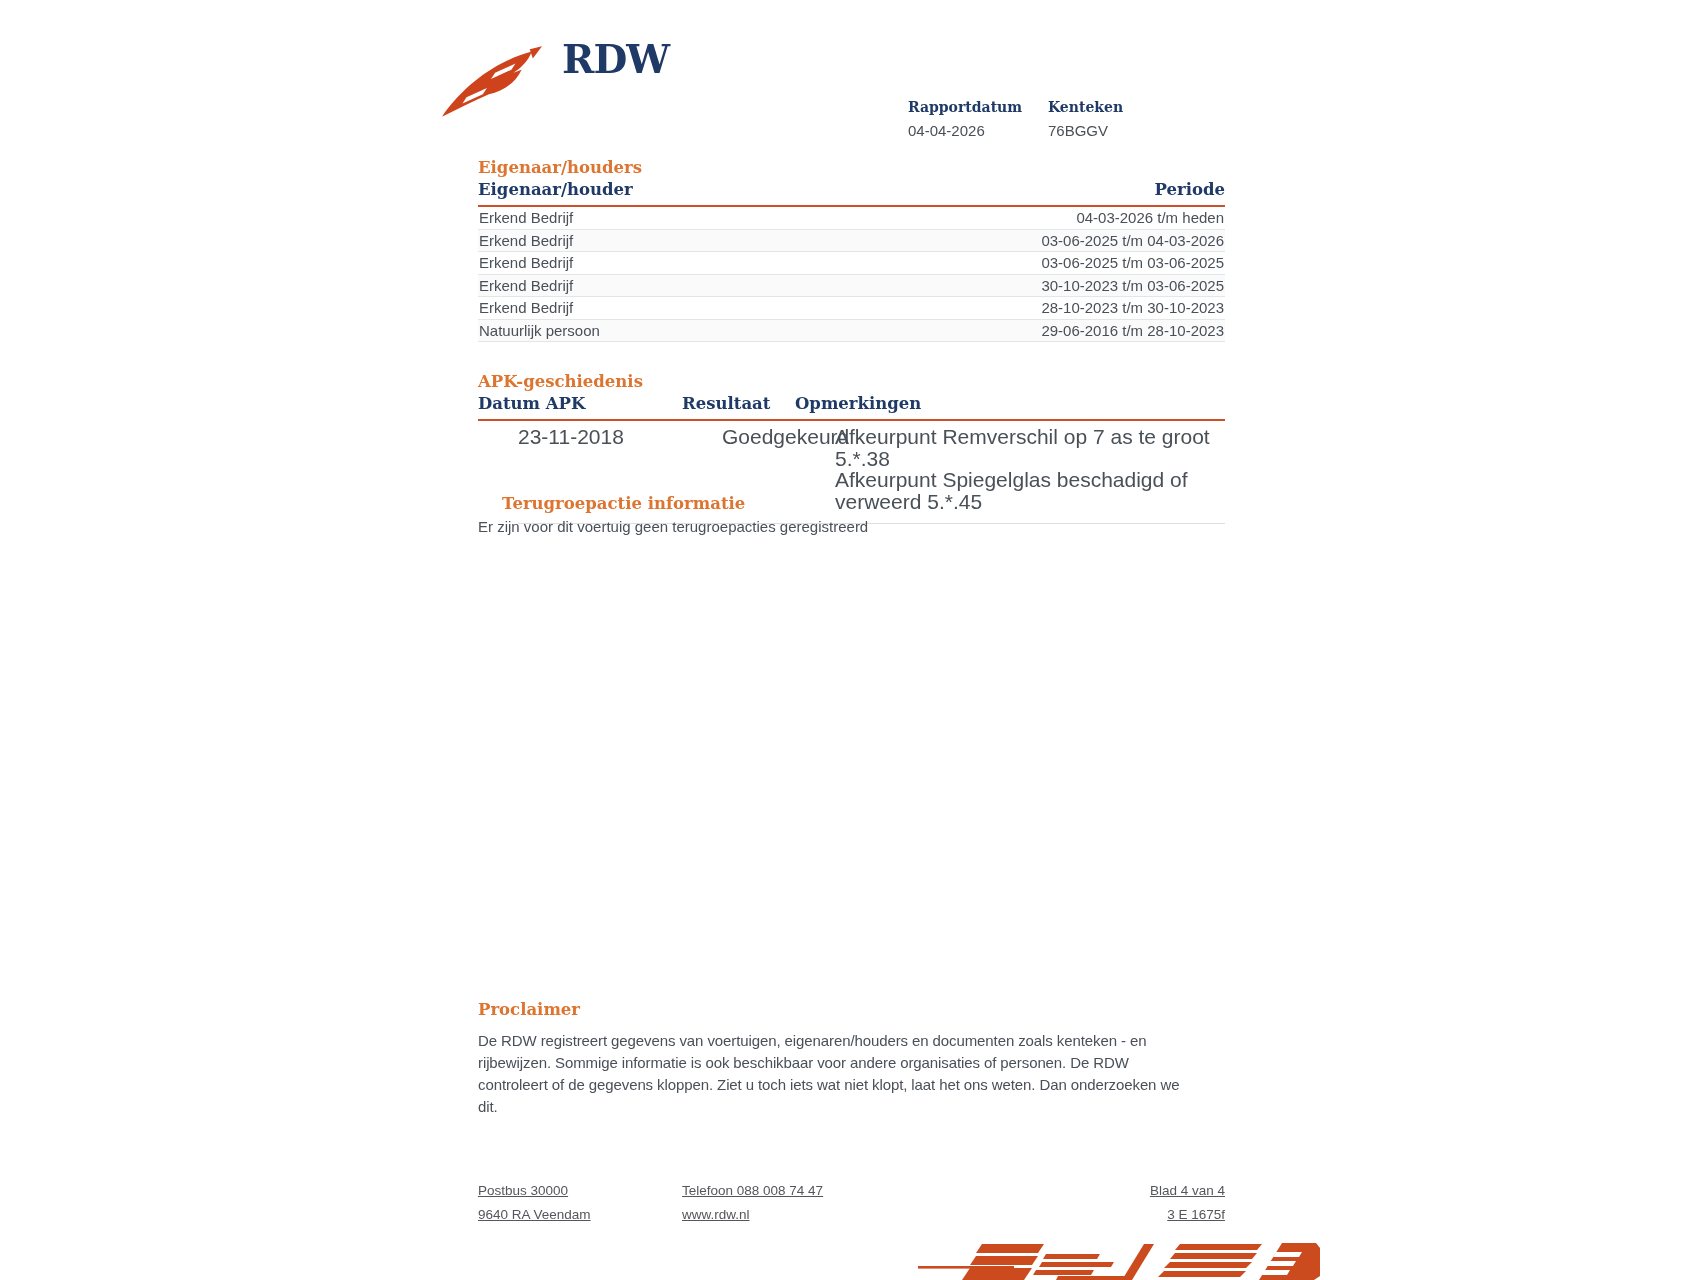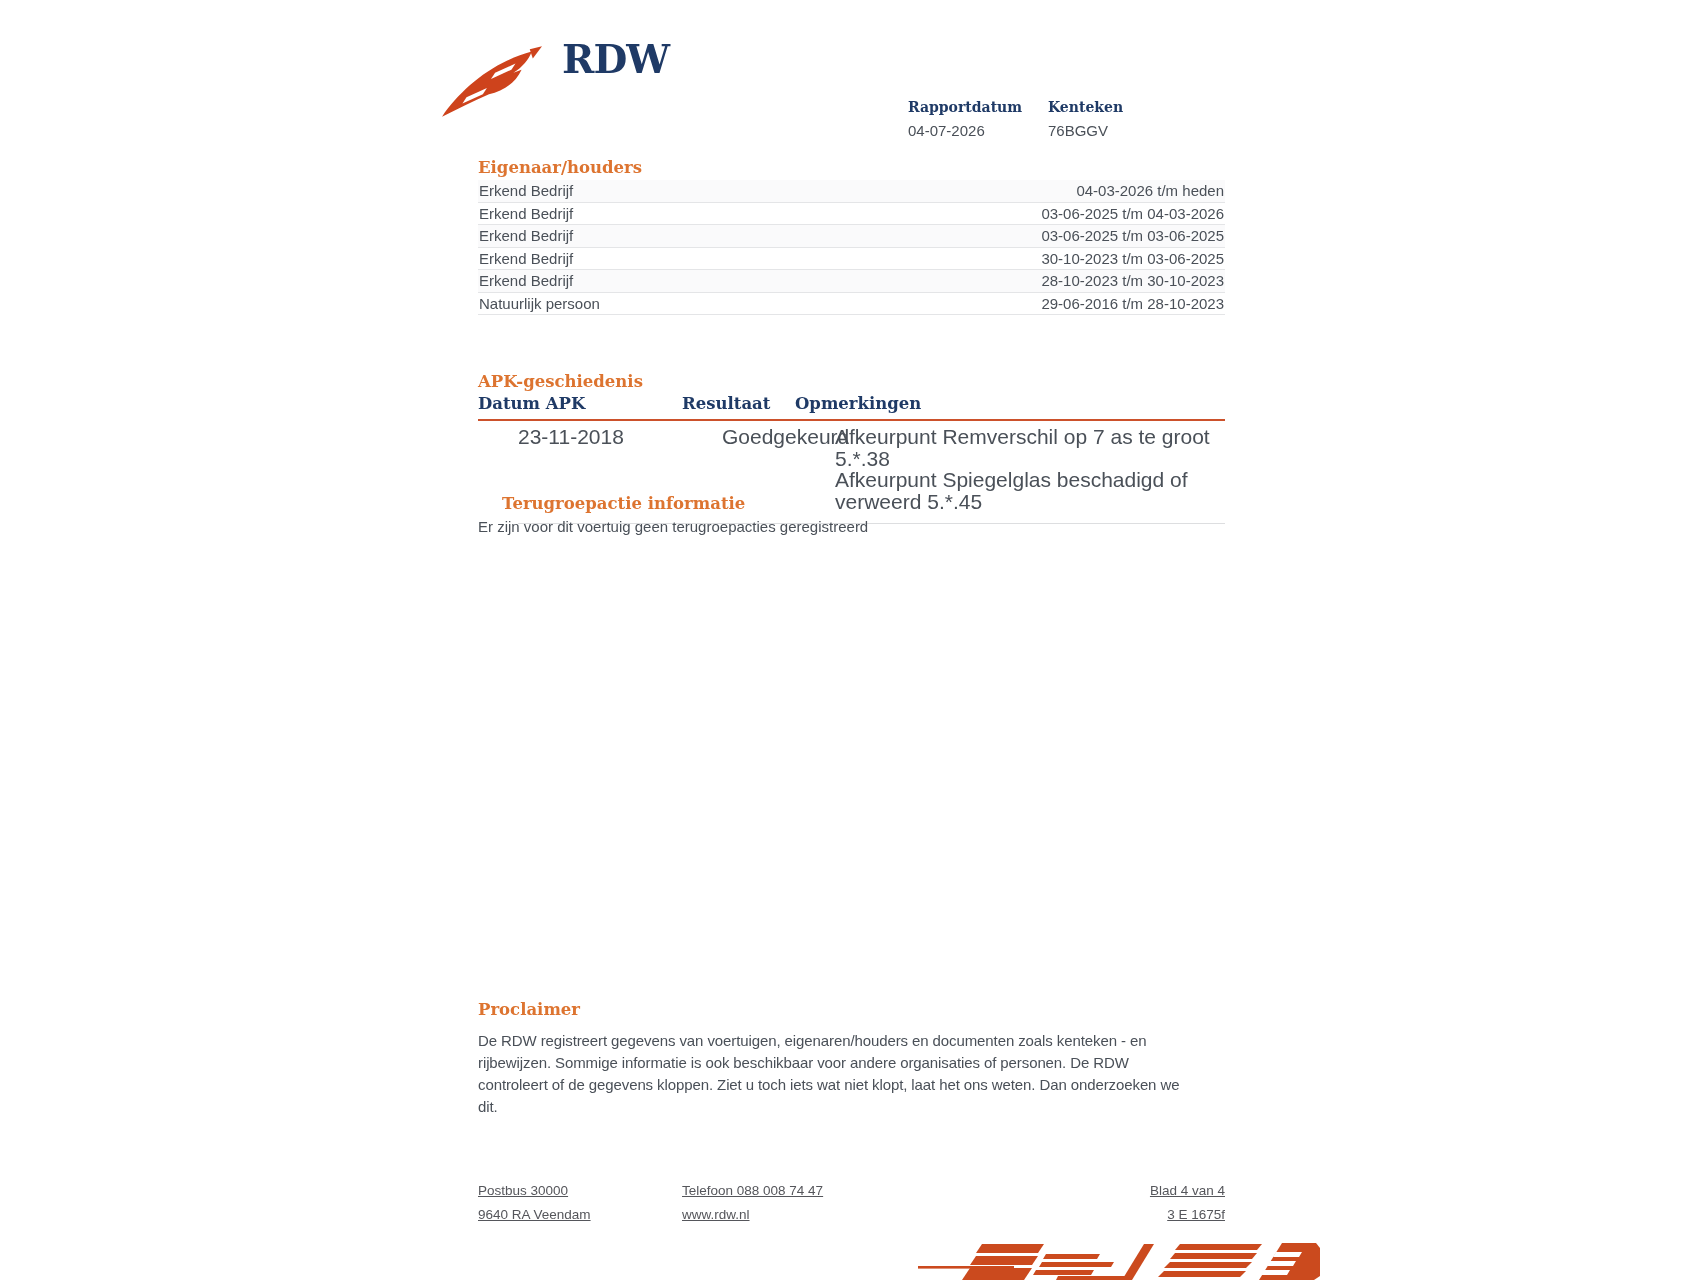--- a/index.html
+++ b/index.html
@@ -62,25 +62,29 @@
   <svg class="abs logo-feather" viewBox="0 0 100 72">
     <path d="M2,69 C16,48 40,26 66,14 C74,10 82,7 90,5 C87,13 81,20 72,26 L80,23 C74,36 62,44 48,47 C32,54 16,62 2,69 Z" fill="#ce431c"></path>
     <path d="M88,3 L100,0 L91,12 Z" fill="#ce431c"></path>
     <path d="M54,26 L74,17 L70,23 L50,32 Z" fill="#ffffff"></path>
     <path d="M26,50 L46,41 L42,47 L22,56 Z" fill="#ffffff"></path>
   </svg>
   <div class="abs logo-word slab navy">RDW</div>
 
   <div class="abs meta-label col1 slab navy">Rapportdatum</div>
   <div class="abs meta-label col2 slab navy">Kenteken</div>
-  <div class="abs meta-value col1">04-07-2026</div>
+  <div class="abs meta-value col1">04-04-2026</div>
   <div class="abs meta-value col2">76BGGV</div>
 
   <div class="abs section-title slab orange" style="left:478px;top:158px;">Eigenaar/houders</div>
   <div class="abs owners-table">
+    <div class="t-head">
+      <span class="slab navy">Eigenaar/houder</span>
+      <span class="slab navy">Periode</span>
+    </div>
     <div class="t-row">
       <span>Erkend Bedrijf</span>
       <span>04-03-2026 t/m heden</span>
     </div>
     <div class="t-row">
       <span>Erkend Bedrijf</span>
       <span>03-06-2025 t/m 04-03-2026</span>
     </div>
     <div class="t-row">
       <span>Erkend Bedrijf</span>

